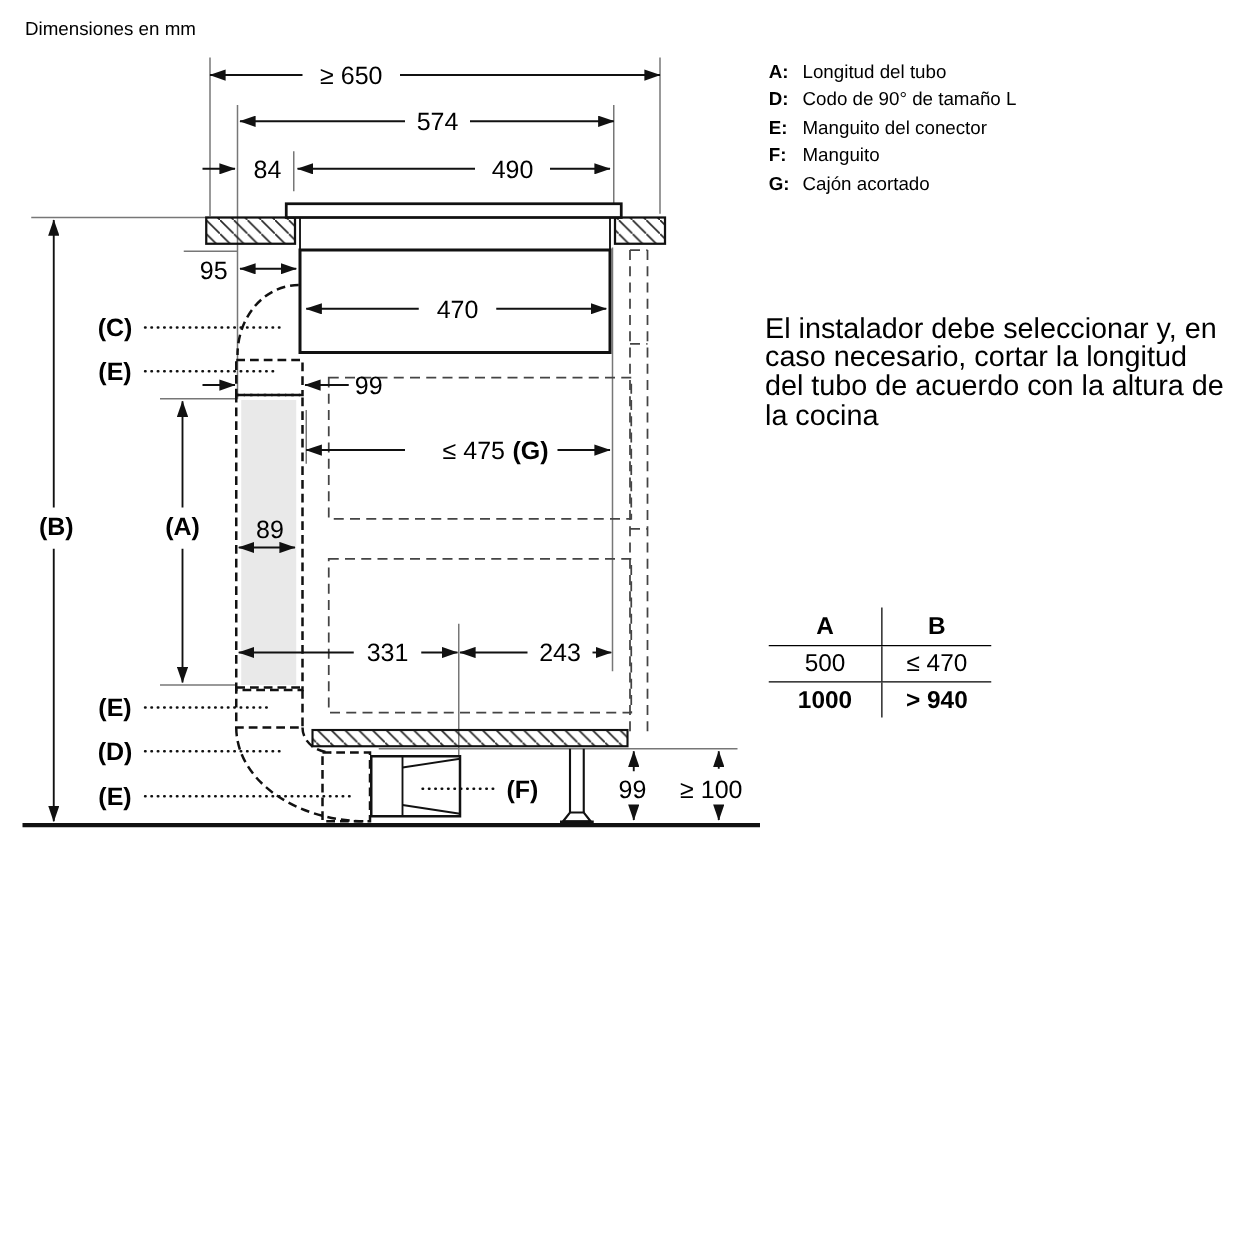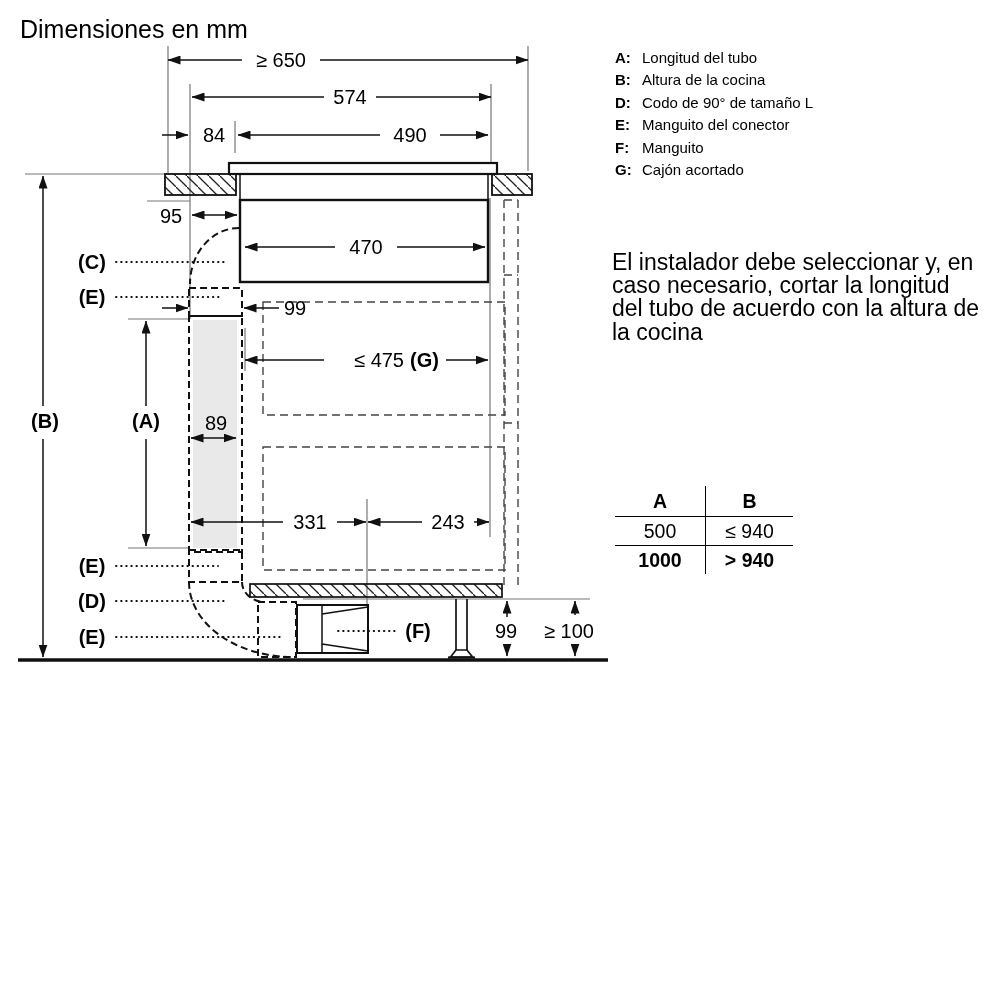--- a/index.html
+++ b/index.html
@@ -1,18 +1,18 @@
 <!DOCTYPE html>
 <html><head>
 <meta charset="utf-8">
 <style>
   html,body{margin:0;padding:0;background:#fff;}
   body{width:1000px;height:1000px;position:relative;font-family:"Liberation Sans",sans-serif;color:#000;}
   .abs{position:absolute;}
-  #title{left:20px;top:15px;font-size:25px;}
+  #title{left:20px;top:15px;font-size:15px;}
   #diagram-svg{left:0;top:0;}
   
   #legend{left:615px;top:47px;font-size:15px;line-height:22.4px;white-space:nowrap;}
   .lk{display:inline-block;min-width:27px;font-weight:bold;}
   
   #note{left:612px;top:251px;font-size:23px;line-height:23.2px;white-space:nowrap;}
   
   #ab-table{left:615px;top:486px;width:178px;font-size:19.5px;}
   #ab-table .tr{display:flex;align-items:center;}
   #ab-table .th{height:30px;font-weight:bold;border-bottom:1.5px solid #000;}
@@ -161,40 +161,39 @@
     <text x="92" y="304" class="bold">(E)</text>
     <text x="92" y="573" class="bold">(E)</text>
     <text x="92" y="608" class="bold">(D)</text>
     <text x="92" y="644" class="bold">(E)</text>
     <text x="418" y="638" class="bold">(F)</text>
   </g>
 </svg>
 
 <div id="legend" class="abs">
   <div class="legend-row"><span class="lk">A:</span><span class="lv">Longitud del tubo</span></div>
-  <div class="legend-row"><span class="lk">B:</span><span class="lv">Altura de la cocina</span></div>
   <div class="legend-row"><span class="lk">D:</span><span class="lv">Codo de 90° de tamaño L</span></div>
   <div class="legend-row"><span class="lk">E:</span><span class="lv">Manguito del conector</span></div>
   <div class="legend-row"><span class="lk">F:</span><span class="lv">Manguito</span></div>
   <div class="legend-row"><span class="lk">G:</span><span class="lv">Cajón acortado</span></div>
 </div>
 
 <div id="note" class="abs">
   <div>El instalador debe seleccionar y, en</div>
   <div>caso necesario, cortar la longitud</div>
   <div>del tubo de acuerdo con la altura de</div>
   <div>la cocina</div>
 </div>
 
 <div id="ab-table" class="abs">
   <div class="tr th">
     <span class="ca">A</span>
     <span class="cb">B</span>
   </div>
   <div class="tr r1">
     <span class="ca">500</span>
-    <span class="cb">≤ 940</span>
+    <span class="cb">≤ 470</span>
   </div>
   <div class="tr r2">
     <span class="ca">1000</span>
     <span class="cb">&gt; 940</span>
   </div>
 </div>
 
 </body></html>

